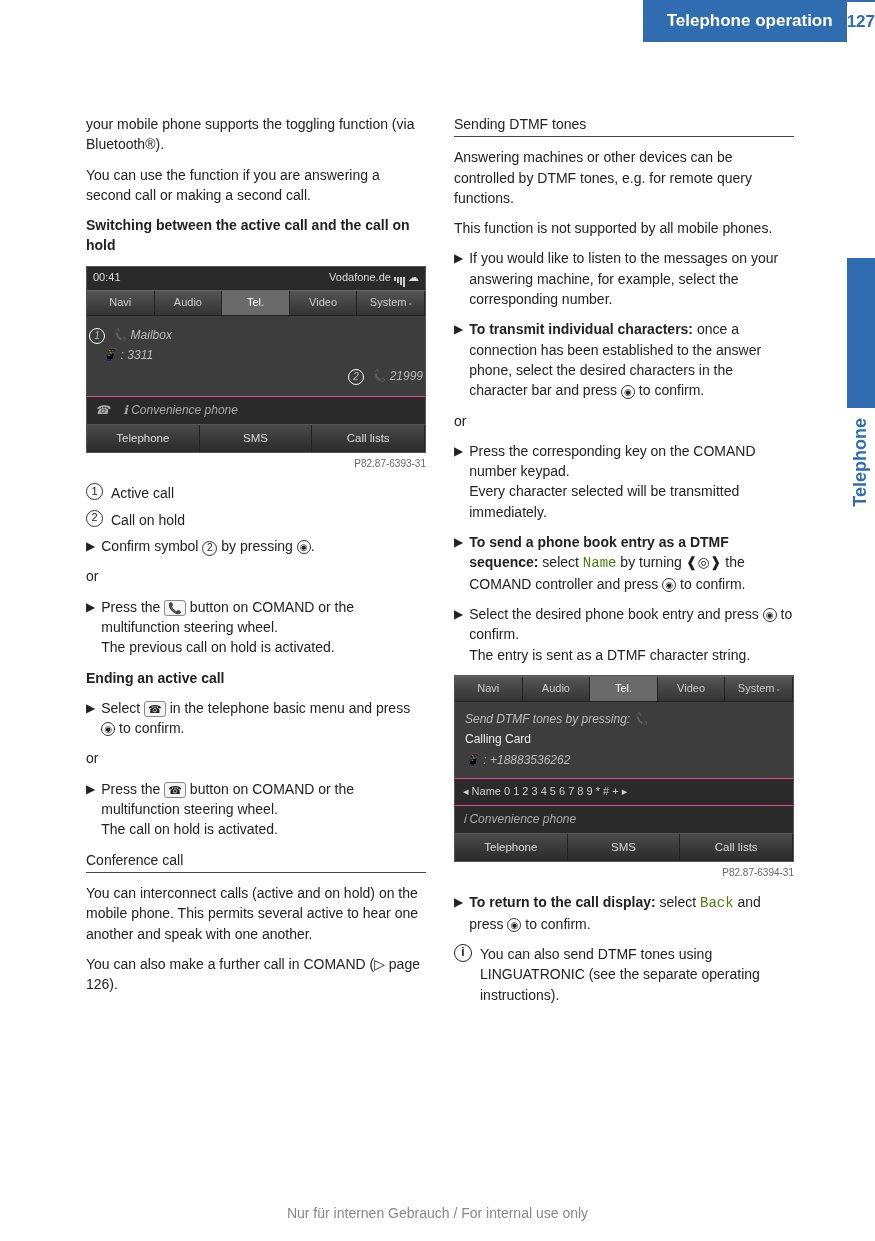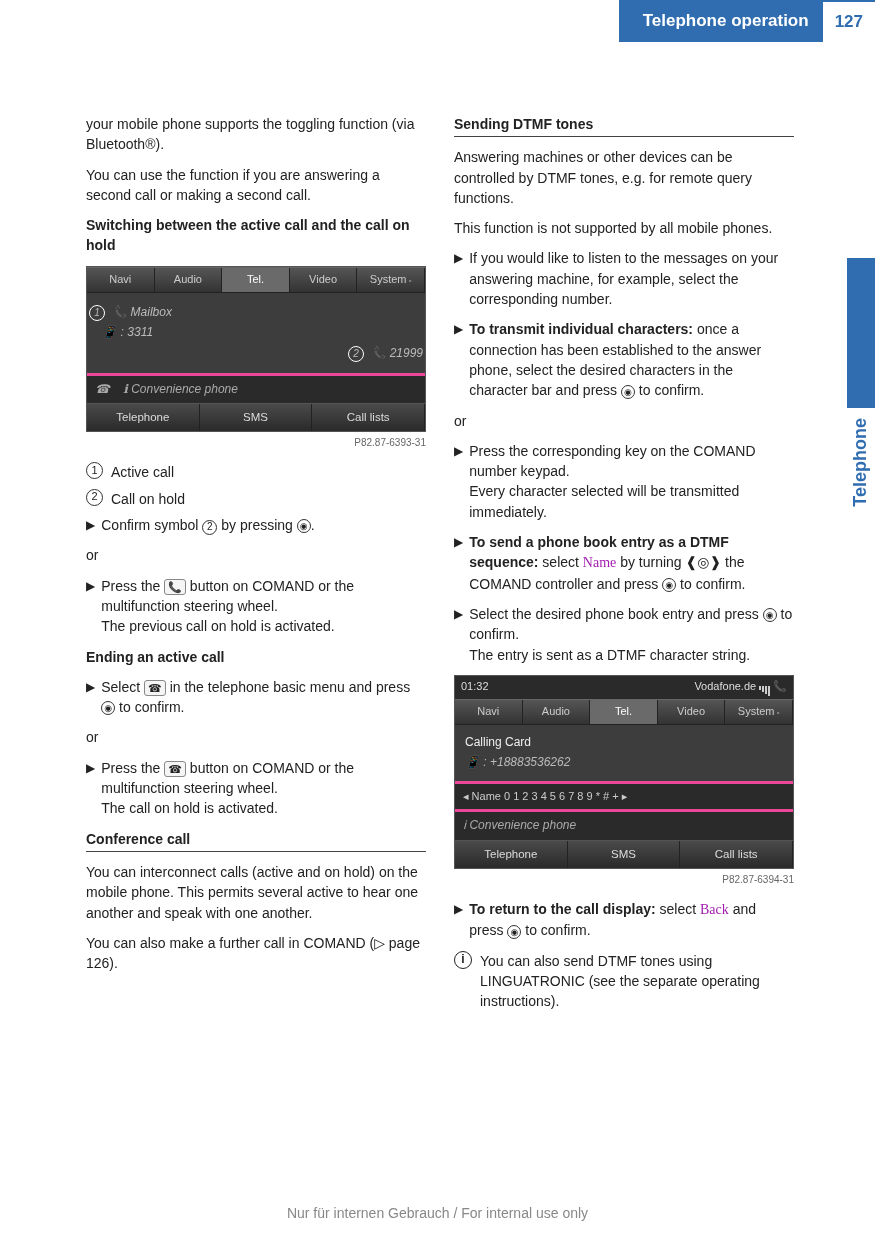--- a/index.html
+++ b/index.html
@@ -34,21 +34,21 @@
     align-items: center;
     padding: 0 14px 0 24px;
   }
   .header-page {
     background: #fff;
     color: #2f6db0;
     font-weight: bold;
     font-size: 17px;
     display: flex;
     align-items: center;
-    padding: 0 12px;
+    padding: 0 0;
     border-top: 2px solid #2f6db0;
   }
   .side-tab {
     position: absolute;
     right: 0;
     top: 258px;
     width: 28px;
     height: 150px;
     background: #2f6db0;
   }
@@ -67,21 +67,21 @@
     padding: 46px 56px 0 86px;
     gap: 28px;
   }
   .col { width: 340px; margin-top: 26px; }
   p { margin-bottom: 10px; }
   .bold { font-weight: bold; }
   .sub-rule {
     border-bottom: 1px solid #444;
     padding-bottom: 2px;
     margin-bottom: 10px;
-    font-weight: bold;
+    font-weight: normal;
   }
   .screenshot {
     width: 340px;
     background: #3d3d3d;
     color: #ddd;
     font-size: 12px;
     border: 1px solid #555;
     margin-bottom: 4px;
   }
   .ss-topbar {
@@ -118,21 +118,21 @@
     font-size: 10px;
     margin-right: 4px;
   }
   .ss-row { margin: 3px 0; font-style: italic; color: #bbb; font-size: 12px; }
   .ss-bigrow {
     background: #2a2a2a;
     padding: 5px 8px;
     font-style: italic;
     color: #aaa;
     font-size: 12px;
-    border-top: 3px solid #ec4899;
+    border-top: 1px solid #ec4899;
   }
   .ss-bottom {
     display: flex;
     background: linear-gradient(#4a4a4a,#2a2a2a);
     border-top: 1px solid #555;
   }
   .ss-bottom-item {
     flex: 1; text-align: center; padding: 5px 0;
     font-size: 11.5px; color: #ddd;
     border-right: 1px solid #222;
@@ -170,21 +170,21 @@
   .press-icon {
     display: inline-block;
     width: 14px; height: 14px;
     border: 1px solid #333;
     border-radius: 50%;
     font-size: 9px;
     line-height: 12px;
     text-align: center;
     vertical-align: middle;
   }
-  .menu-word { font-family: Liberation Serif, serif; color: #a21caf; }
+  .menu-word { font-family: Liberation Mono, monospace; color: #4d7c0f; }
   .info-row { display: flex; gap: 8px; margin-top: 8px; }
   .info-icon {
     display: inline-flex;
     width: 18px; height: 18px;
     border: 1.5px solid #222;
     border-radius: 50%;
     align-items: center; justify-content: center;
     font-weight: bold;
     font-size: 12px;
     flex-shrink: 0;
@@ -214,150 +214,151 @@
 <div class="side-tab-label">Telephone</div>
 
 <div class="columns">
 
   <div class="col">
     <p>your mobile phone supports the toggling function (via Bluetooth®).</p>
     <p>You can use the function if you are answering a second call or making a second call.</p>
     <p class="bold">Switching between the active call and the call on hold</p>
 
     <div class="screenshot">
-      <div class="ss-menu">
-        <div class="ss-menu-item">Navi</div>
-        <div class="ss-menu-item">Audio</div>
-        <div class="ss-menu-item active">Tel.</div>
-        <div class="ss-menu-item">Video</div>
-        <div class="ss-menu-item dot">System</div>
-      </div>
-      <div class="ss-body">
-        <div class="ss-row"><span class="callout">1</span> 📞 <span>Mailbox</span></div>
-        <div class="ss-row">&nbsp;&nbsp;&nbsp;&nbsp;📱 : <span>3311</span></div>
-        <div class="ss-row" style="text-align:right"><span class="callout">2</span> 📞 <span>21999</span></div>
-      </div>
-      <div class="ss-bigrow">☎&nbsp;&nbsp;&nbsp;&nbsp;ℹ <span>Convenience phone</span></div>
-      <div class="ss-bottom">
-        <div class="ss-bottom-item">Telephone</div>
-        <div class="ss-bottom-item">SMS</div>
-        <div class="ss-bottom-item">Call lists</div>
-      </div>
-    </div>
-    <div class="ss-caption">P82.87-6393-31</div>
-
-    <div class="legend-row">
-      <span class="circ-num">1</span>
-        <span>Active call</span>
-    </div>
-    <div class="legend-row">
-      <span class="circ-num">2</span>
-        <span>Call on hold</span>
-    </div>
-
-    <div class="step">
-      <span class="step-mark">▶</span>
-      <span class="step-body">
-        <span>Confirm symbol </span><span class="circ-num" style="width:15px;height:15px;font-size:10px">2</span><span> by pressing </span><span class="press-icon">◉</span>.
-      </span>
-    </div>
-    <p class="or">or</p>
-    <div class="step">
-      <span class="step-mark">▶</span>
-      <span class="step-body">
-        <span>Press the </span><span class="btn-icon">📞</span><span> button on COMAND or the multifunction steering wheel.</span><br>
-        <span>The previous call on hold is activated.</span>
-      </span>
-    </div>
-
-    <p class="bold">Ending an active call</p>
-    <div class="step">
-      <span class="step-mark">▶</span>
-      <span class="step-body">
-        <span>Select </span><span class="btn-icon">☎</span><span> in the telephone basic menu and press </span><span class="press-icon">◉</span><span> to confirm.</span>
-      </span>
-    </div>
-    <p class="or">or</p>
-    <div class="step">
-      <span class="step-mark">▶</span>
-      <span class="step-body">
-        <span>Press the </span><span class="btn-icon">☎</span><span> button on COMAND or the multifunction steering wheel.</span><br>
-        <span>The call on hold is activated.</span>
-      </span>
-    </div>
-
-    <p class="sub-rule">Conference call</p>
-    <p>You can interconnect calls (active and on hold) on the mobile phone. This permits several active to hear one another and speak with one another.</p>
-    <p>
-      <span>You can also make a further call in COMAND (</span>▷<span> page 126).</span>
-    </p>
-  </div>
-
-  <div class="col">
-    <p class="sub-rule">Sending DTMF tones</p>
-    <p>Answering machines or other devices can be controlled by DTMF tones, e.g. for remote query functions.</p>
-    <p>This function is not supported by all mobile phones.</p>
-
-    <div class="step">
-      <span class="step-mark">▶</span>
-      <span class="step-body">If you would like to listen to the messages on your answering machine, for example, select the corresponding number.</span>
-    </div>
-
-    <div class="step">
-      <span class="step-mark">▶</span>
-      <span class="step-body">
-        <span class="bold">To transmit individual characters:</span><span> once a connection has been established to the answer phone, select the desired characters in the character bar and press </span><span class="press-icon">◉</span><span> to confirm.</span>
-      </span>
-    </div>
-    <p class="or">or</p>
-    <div class="step">
-      <span class="step-mark">▶</span>
-      <span class="step-body">
-        <span>Press the corresponding key on the COMAND number keypad.</span><br>
-        <span>Every character selected will be transmitted immediately.</span>
-      </span>
-    </div>
-
-    <div class="step">
-      <span class="step-mark">▶</span>
-      <span class="step-body">
-        <span class="bold">To send a phone book entry as a DTMF sequence:</span><span> select </span><span class="menu-word">Name</span><span> by turning </span><span>❰◎❱</span><span> the COMAND controller and press </span><span class="press-icon">◉</span><span> to confirm.</span>
-      </span>
-    </div>
-
-    <div class="step">
-      <span class="step-mark">▶</span>
-      <span class="step-body">
-        <span>Select the desired phone book entry and press </span><span class="press-icon">◉</span><span> to confirm.</span><br>
-        <span>The entry is sent as a DTMF character string.</span>
-      </span>
-    </div>
-
-    <div class="screenshot">
       <div class="ss-topbar">
-        <span>01:32</span>
+        <span>00:41</span>
         <span>
           <span>Vodafone.de</span>
           <span class="sig">
               <span style="height:4px"></span>
               <span style="height:6px"></span>
               <span style="height:8px"></span>
               <span style="height:10px"></span>
             </span>
-          📞
+          ☁
         </span>
       </div>
       <div class="ss-menu">
         <div class="ss-menu-item">Navi</div>
         <div class="ss-menu-item">Audio</div>
         <div class="ss-menu-item active">Tel.</div>
         <div class="ss-menu-item">Video</div>
         <div class="ss-menu-item dot">System</div>
       </div>
+      <div class="ss-body">
+        <div class="ss-row"><span class="callout">1</span> 📞 <span>Mailbox</span></div>
+        <div class="ss-row">&nbsp;&nbsp;&nbsp;&nbsp;📱 : <span>3311</span></div>
+        <div class="ss-row" style="text-align:right"><span class="callout">2</span> 📞 <span>21999</span></div>
+      </div>
+      <div class="ss-bigrow">☎&nbsp;&nbsp;&nbsp;&nbsp;ℹ <span>Convenience phone</span></div>
+      <div class="ss-bottom">
+        <div class="ss-bottom-item">Telephone</div>
+        <div class="ss-bottom-item">SMS</div>
+        <div class="ss-bottom-item">Call lists</div>
+      </div>
+    </div>
+    <div class="ss-caption">P82.87-6393-31</div>
+
+    <div class="legend-row">
+      <span class="circ-num">1</span>
+        <span>Active call</span>
+    </div>
+    <div class="legend-row">
+      <span class="circ-num">2</span>
+        <span>Call on hold</span>
+    </div>
+
+    <div class="step">
+      <span class="step-mark">▶</span>
+      <span class="step-body">
+        <span>Confirm symbol </span><span class="circ-num" style="width:15px;height:15px;font-size:10px">2</span><span> by pressing </span><span class="press-icon">◉</span>.
+      </span>
+    </div>
+    <p class="or">or</p>
+    <div class="step">
+      <span class="step-mark">▶</span>
+      <span class="step-body">
+        <span>Press the </span><span class="btn-icon">📞</span><span> button on COMAND or the multifunction steering wheel.</span><br>
+        <span>The previous call on hold is activated.</span>
+      </span>
+    </div>
+
+    <p class="bold">Ending an active call</p>
+    <div class="step">
+      <span class="step-mark">▶</span>
+      <span class="step-body">
+        <span>Select </span><span class="btn-icon">☎</span><span> in the telephone basic menu and press </span><span class="press-icon">◉</span><span> to confirm.</span>
+      </span>
+    </div>
+    <p class="or">or</p>
+    <div class="step">
+      <span class="step-mark">▶</span>
+      <span class="step-body">
+        <span>Press the </span><span class="btn-icon">☎</span><span> button on COMAND or the multifunction steering wheel.</span><br>
+        <span>The call on hold is activated.</span>
+      </span>
+    </div>
+
+    <p class="sub-rule">Conference call</p>
+    <p>You can interconnect calls (active and on hold) on the mobile phone. This permits several active to hear one another and speak with one another.</p>
+    <p>
+      <span>You can also make a further call in COMAND (</span>▷<span> page 126).</span>
+    </p>
+  </div>
+
+  <div class="col">
+    <p class="sub-rule">Sending DTMF tones</p>
+    <p>Answering machines or other devices can be controlled by DTMF tones, e.g. for remote query functions.</p>
+    <p>This function is not supported by all mobile phones.</p>
+
+    <div class="step">
+      <span class="step-mark">▶</span>
+      <span class="step-body">If you would like to listen to the messages on your answering machine, for example, select the corresponding number.</span>
+    </div>
+
+    <div class="step">
+      <span class="step-mark">▶</span>
+      <span class="step-body">
+        <span class="bold">To transmit individual characters:</span><span> once a connection has been established to the answer phone, select the desired characters in the character bar and press </span><span class="press-icon">◉</span><span> to confirm.</span>
+      </span>
+    </div>
+    <p class="or">or</p>
+    <div class="step">
+      <span class="step-mark">▶</span>
+      <span class="step-body">
+        <span>Press the corresponding key on the COMAND number keypad.</span><br>
+        <span>Every character selected will be transmitted immediately.</span>
+      </span>
+    </div>
+
+    <div class="step">
+      <span class="step-mark">▶</span>
+      <span class="step-body">
+        <span class="bold">To send a phone book entry as a DTMF sequence:</span><span> select </span><span class="menu-word">Name</span><span> by turning </span><span>❰◎❱</span><span> the COMAND controller and press </span><span class="press-icon">◉</span><span> to confirm.</span>
+      </span>
+    </div>
+
+    <div class="step">
+      <span class="step-mark">▶</span>
+      <span class="step-body">
+        <span>Select the desired phone book entry and press </span><span class="press-icon">◉</span><span> to confirm.</span><br>
+        <span>The entry is sent as a DTMF character string.</span>
+      </span>
+    </div>
+
+    <div class="screenshot">
+      <div class="ss-menu">
+        <div class="ss-menu-item">Navi</div>
+        <div class="ss-menu-item">Audio</div>
+        <div class="ss-menu-item active">Tel.</div>
+        <div class="ss-menu-item">Video</div>
+        <div class="ss-menu-item dot">System</div>
+      </div>
       <div class="ss-body" style="min-height:auto;padding:6px 10px">
+        <div class="ss-row"><span>Send DTMF tones by pressing:</span> 📞</div>
         <div class="ss-row" style="color:#eee;font-style:normal">Calling Card</div>
         <div class="ss-row">📱 : <span>+18883536262</span></div>
       </div>
       <div class="ss-bigrow" style="font-style:normal;color:#ccc;font-size:11px">◂ <span>Name   0 1 2 3 4 5 6 7 8 9 * # + </span> ▸</div>
       <div class="ss-bigrow">ℹ <span>Convenience phone</span></div>
       <div class="ss-bottom">
         <div class="ss-bottom-item">Telephone</div>
         <div class="ss-bottom-item">SMS</div>
         <div class="ss-bottom-item">Call lists</div>
       </div>

